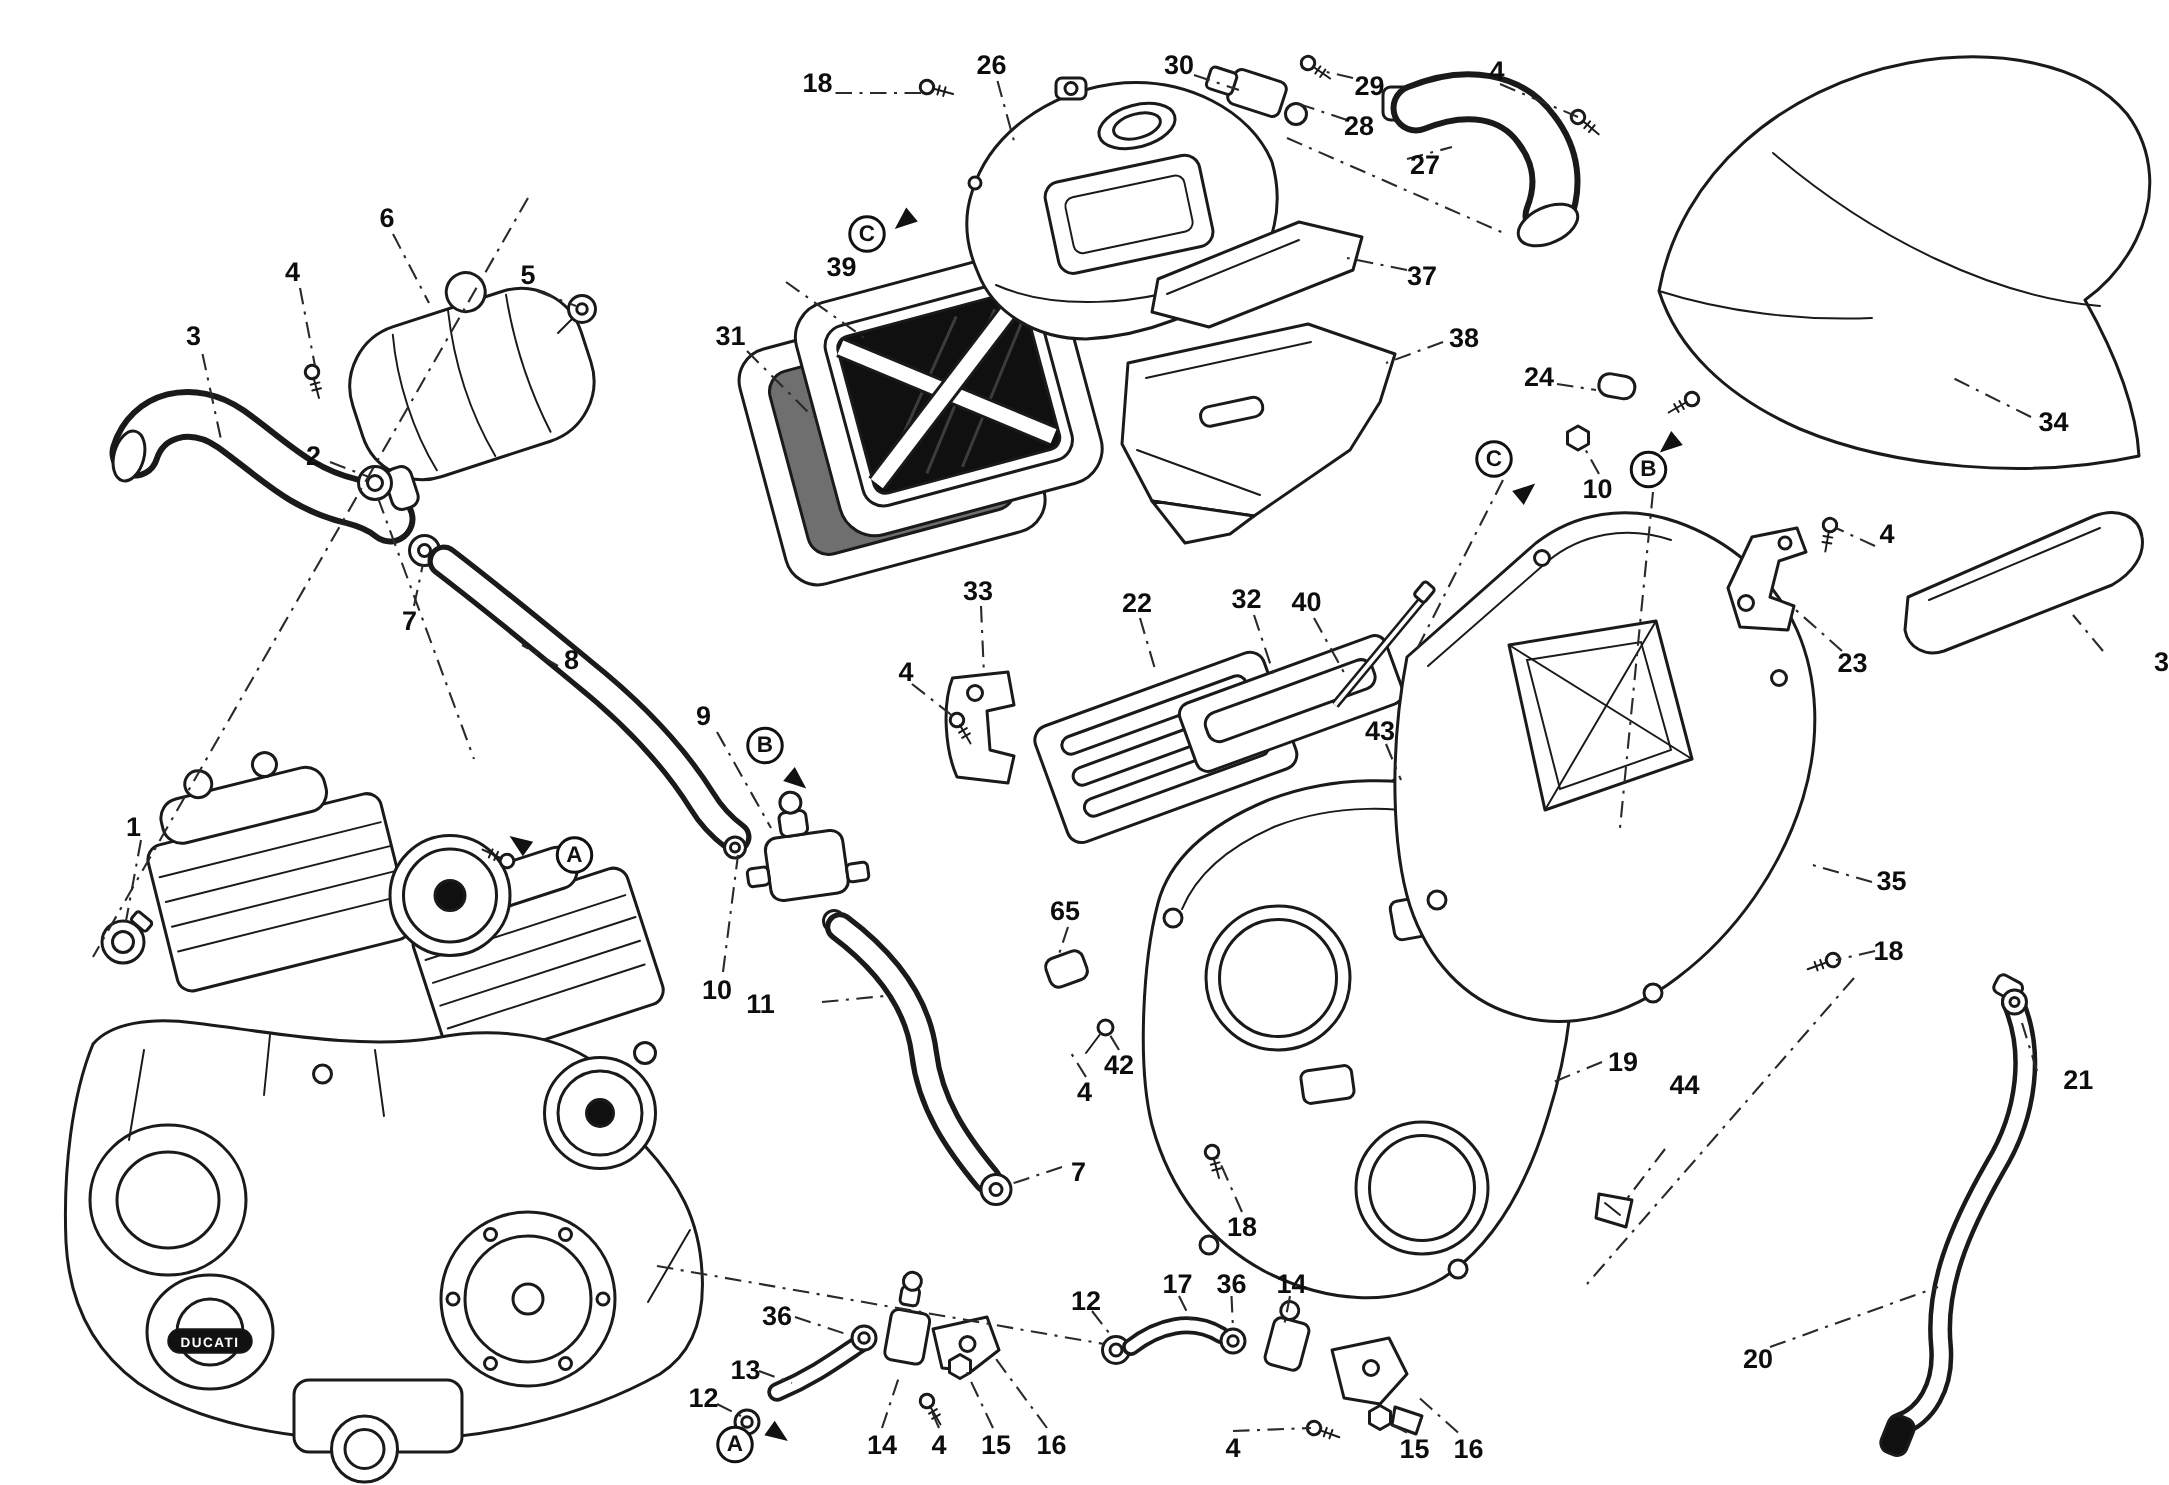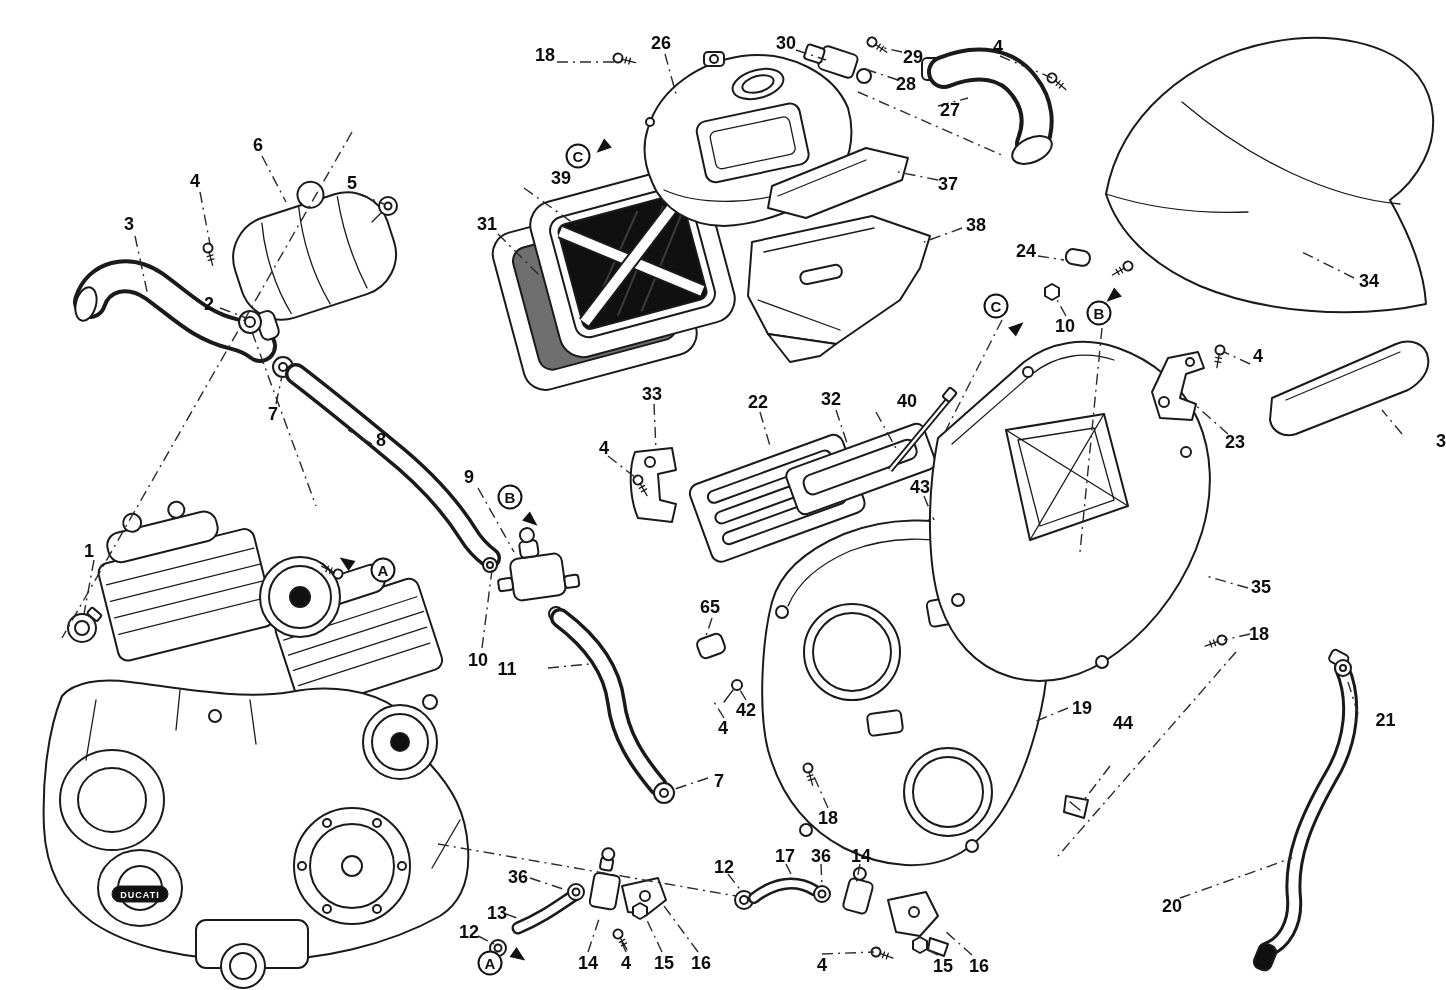--- a/index.html
+++ b/index.html
@@ -497,21 +497,21 @@
       <div class="callout" style="left: 258px; top: 145px;">6</div>
       <div class="callout" style="left: 195px; top: 181px;">4</div>
       <div class="callout" style="left: 352px; top: 183px;">5</div>
       <div class="callout" style="left: 129px; top: 224px;">3</div>
       <div class="callout" style="left: 209px; top: 304px;">2</div>
       <div class="callout" style="left: 273px; top: 414px;">7</div>
       <div class="callout" style="left: 381px; top: 440px;">8</div>
       <div class="callout" style="left: 652px; top: 394px;">33</div>
       <div class="callout" style="left: 758px; top: 402px;">22</div>
       <div class="callout" style="left: 831px; top: 399px;">32</div>
-      <div class="callout" style="left: 907px; top: 401px;">40</div>
+      <div class="callout" style="left: 871px; top: 401px;">40</div>
       <div class="callout" style="left: 604px; top: 448px;">4</div>
       <div class="callout" style="left: 1235px; top: 442px;">23</div>
       <div class="callout" style="left: 1258px; top: 356px;">4</div>
       <div class="callout" style="left: 1410px; top: 441px; margin-left: 36px;">35</div>
       <div class="callout" style="left: 469px; top: 477px;">9</div>
       <div class="callout" style="left: 920px; top: 487px;">43</div>
       <div class="callout" style="left: 89px; top: 551px;">1</div>
       <div class="callout" style="left: 478px; top: 660px;">10</div>
       <div class="callout" style="left: 507px; top: 669px;">11</div>
       <div class="callout" style="left: 1261px; top: 587px;">35</div>

